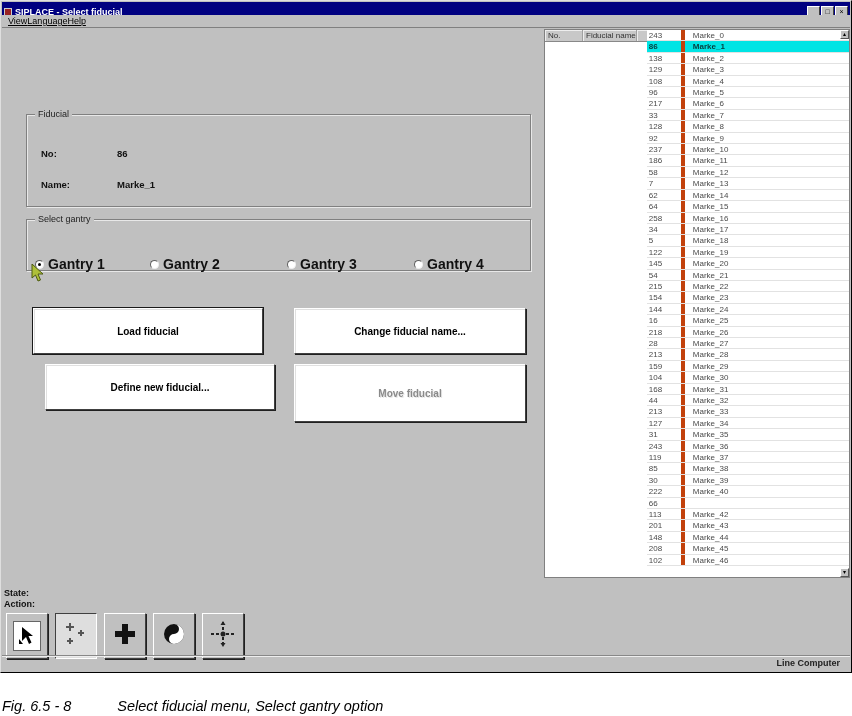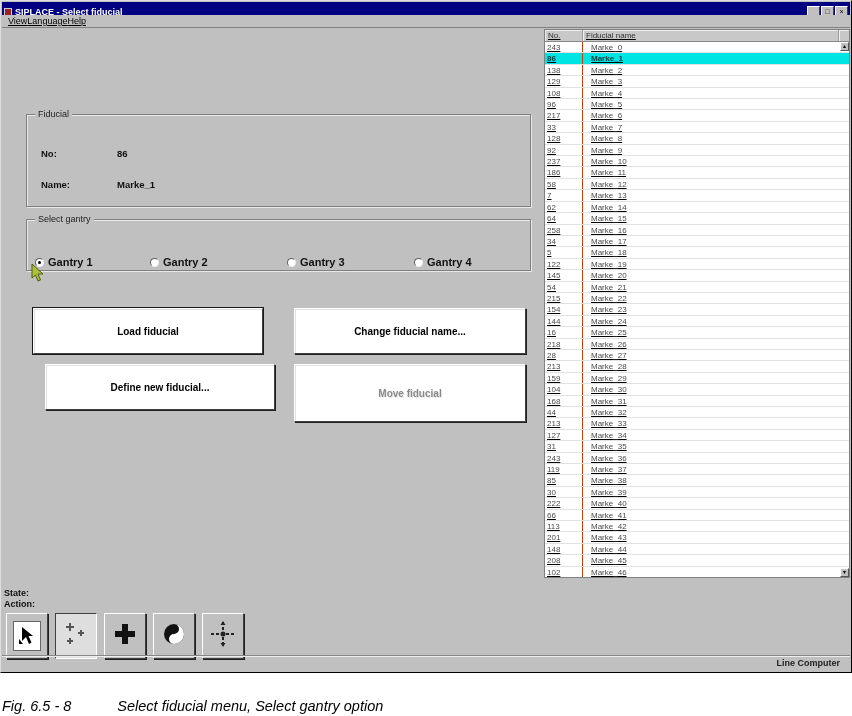--- a/index.html
+++ b/index.html
@@ -45,56 +45,56 @@
   .gantry-group { left:25px; top:218px; width:505px; height:52px; }
   .gantry-opts { position:absolute; left:0; top:36px; width:100%; height:16px; }
   .radio-opt { position:absolute; display:flex; align-items:center; gap:4px; }
   .radio {
     width:9px; height:9px; border-radius:50%; background:#fff;
     border:1px solid; border-color:#606060 #eee #eee #606060; position:relative; flex:0 0 auto;
   }
   .radio.checked::after {
     content:""; position:absolute; left:2px; top:2px; width:3px; height:3px; border-radius:50%; background:#000;
   }
-  .radio-label { font-size:11px; font-weight:bold; color:#111; }
+  .radio-label { font-size:14px; font-weight:bold; color:#111; }
   
   .pushbtn {
     position:absolute; background:#ffffff;
     border:1px solid; border-color:#fff #404040 #404040 #fff;
     box-shadow:inset 1px 1px 0 #e0e0e0, 1px 1px 0 #202020;
     font-size:10px; font-weight:bold; color:#000;
     display:flex; align-items:center; justify-content:center;
   }
   .pushbtn.default { outline:1.5px solid #1a1a1a; outline-offset:0px; }
   .pushbtn.disabled { color:#8a8a8a; text-shadow:1px 1px 0 #e8e8e8; }
   .btn-load   { left:32px;  top:307px; width:230px; height:46px; }
   .btn-change { left:293px; top:307px; width:232px; height:46px; }
   .btn-define { left:44px;  top:363px; width:230px; height:46px; }
   .btn-move   { left:293px; top:363px; width:232px; height:58px; }
   
   .list-panel {
     position:absolute; left:543px; top:28px; width:306px; height:549px;
-    background:#fff; border:1px solid #808080; display:flex; flex-direction:column;text-decoration:underline;
+    background:#fff; border:1px solid #808080; display:flex; flex-direction:row;
   }
   .list-header {
     height:12px; flex:0 0 auto; background:#c8c8c8; display:flex;
     border-bottom:1px solid #888;
   }
   .hdr-cell {
     font-size:8px; color:#333; padding-left:3px; line-height:12px;
     border-right:1px solid #a0a0a0; box-shadow:inset 1px 1px 0 #eee;
   }
   .hdr-no { width:38px; flex:0 0 auto; }
   .hdr-name { flex:1 1 auto; }
   .hdr-pad { width:10px; flex:0 0 auto; box-shadow:inset 1px 1px 0 #eee; }
   .list-body { flex:1 1 auto; overflow:hidden; position:relative; }
   .list-row { display:flex; height:11.42px; border-bottom:1px solid #e2e2e2; }
   .cell-no {
     width:38px; flex:0 0 auto; font-size:8px; color:#4a4a4a; padding-left:2px;
-    line-height:11px; border-right:1px solid #c2410c; overflow:hidden;
+    line-height:11px; border-right:4px solid #c2410c; overflow:hidden;
   }
   .cell-name { flex:1 1 auto; font-size:8px; color:#4a4a4a; padding-left:8px; line-height:11px; overflow:hidden; }
   .list-row.selected { background:#00e4e4; }
   .list-row.selected .cell-no, .list-row.selected .cell-name { color:#073; color:#063c3c; font-weight:bold; }
   .list-scroll {
     position:absolute; right:0; top:0; width:9px; height:100%;
     display:flex; flex-direction:column; justify-content:space-between; pointer-events:auto;
   }
   .scroll-arrow {
     width:9px; height:9px; background:#c0c0c0; border:1px solid; border-color:#fff #555 #555 #fff;
@@ -355,21 +355,20 @@
           <div class="list-row">
       <div class="cell-no">30</div>
       <div class="cell-name">Marke_39</div>
     </div>
           <div class="list-row">
       <div class="cell-no">222</div>
       <div class="cell-name">Marke_40</div>
     </div>
           <div class="list-row">
       <div class="cell-no">66</div>
-      <div class="cell-name">Marke_41</div>
     </div>
           <div class="list-row">
       <div class="cell-no">113</div>
       <div class="cell-name">Marke_42</div>
     </div>
           <div class="list-row">
       <div class="cell-no">201</div>
       <div class="cell-name">Marke_43</div>
     </div>
           <div class="list-row">

